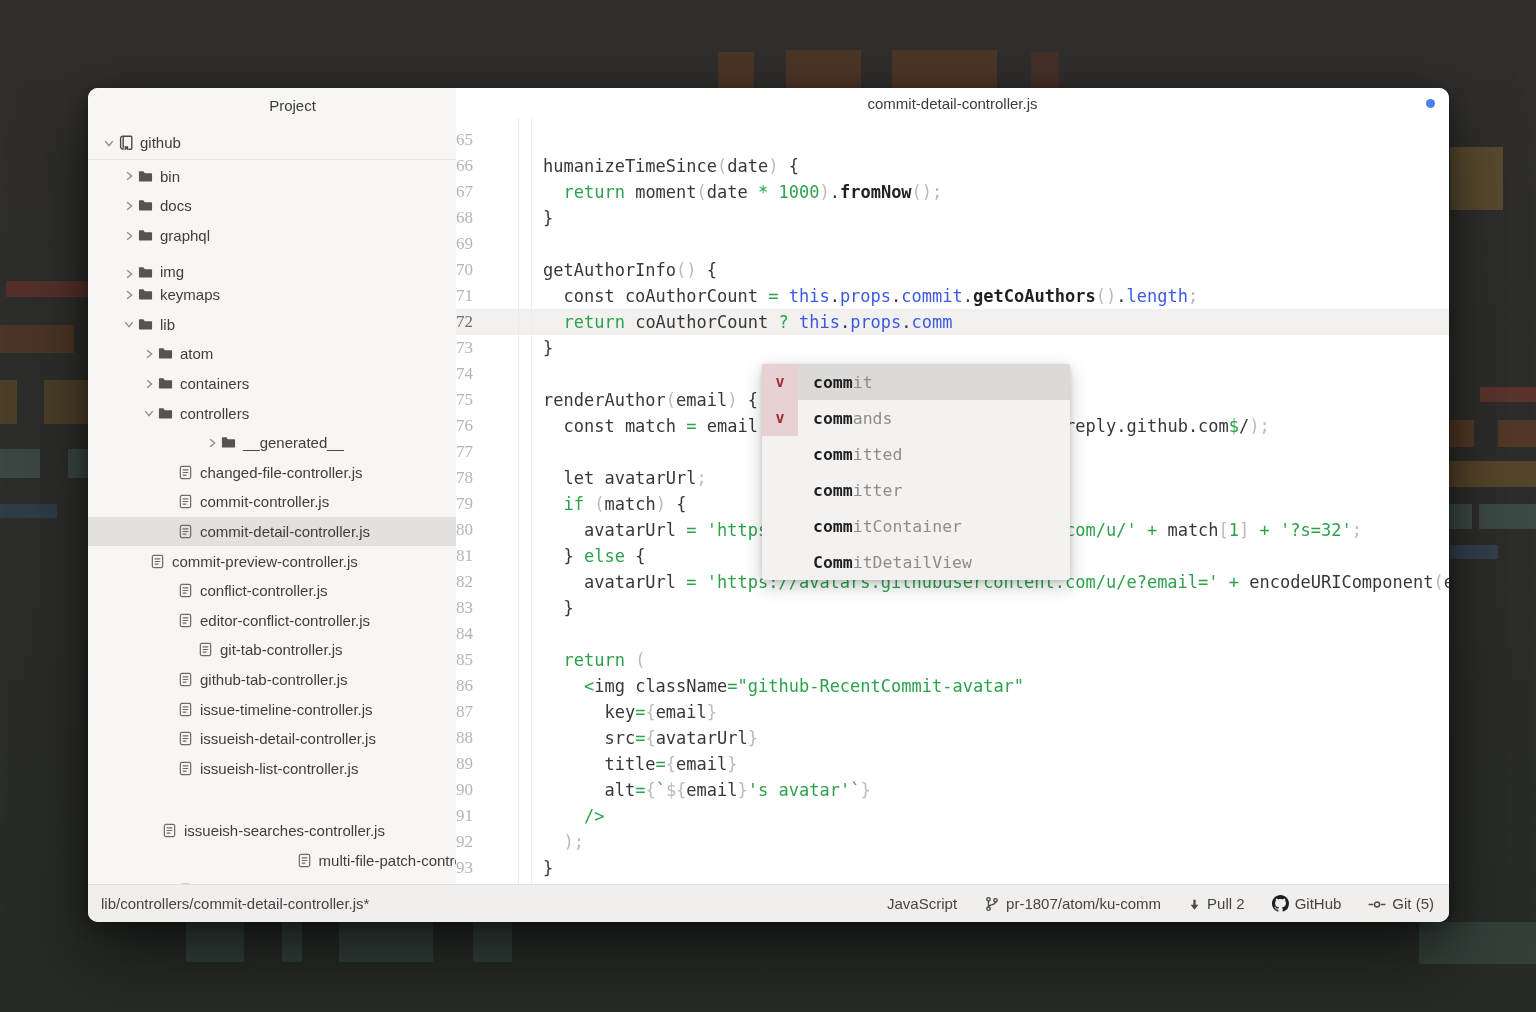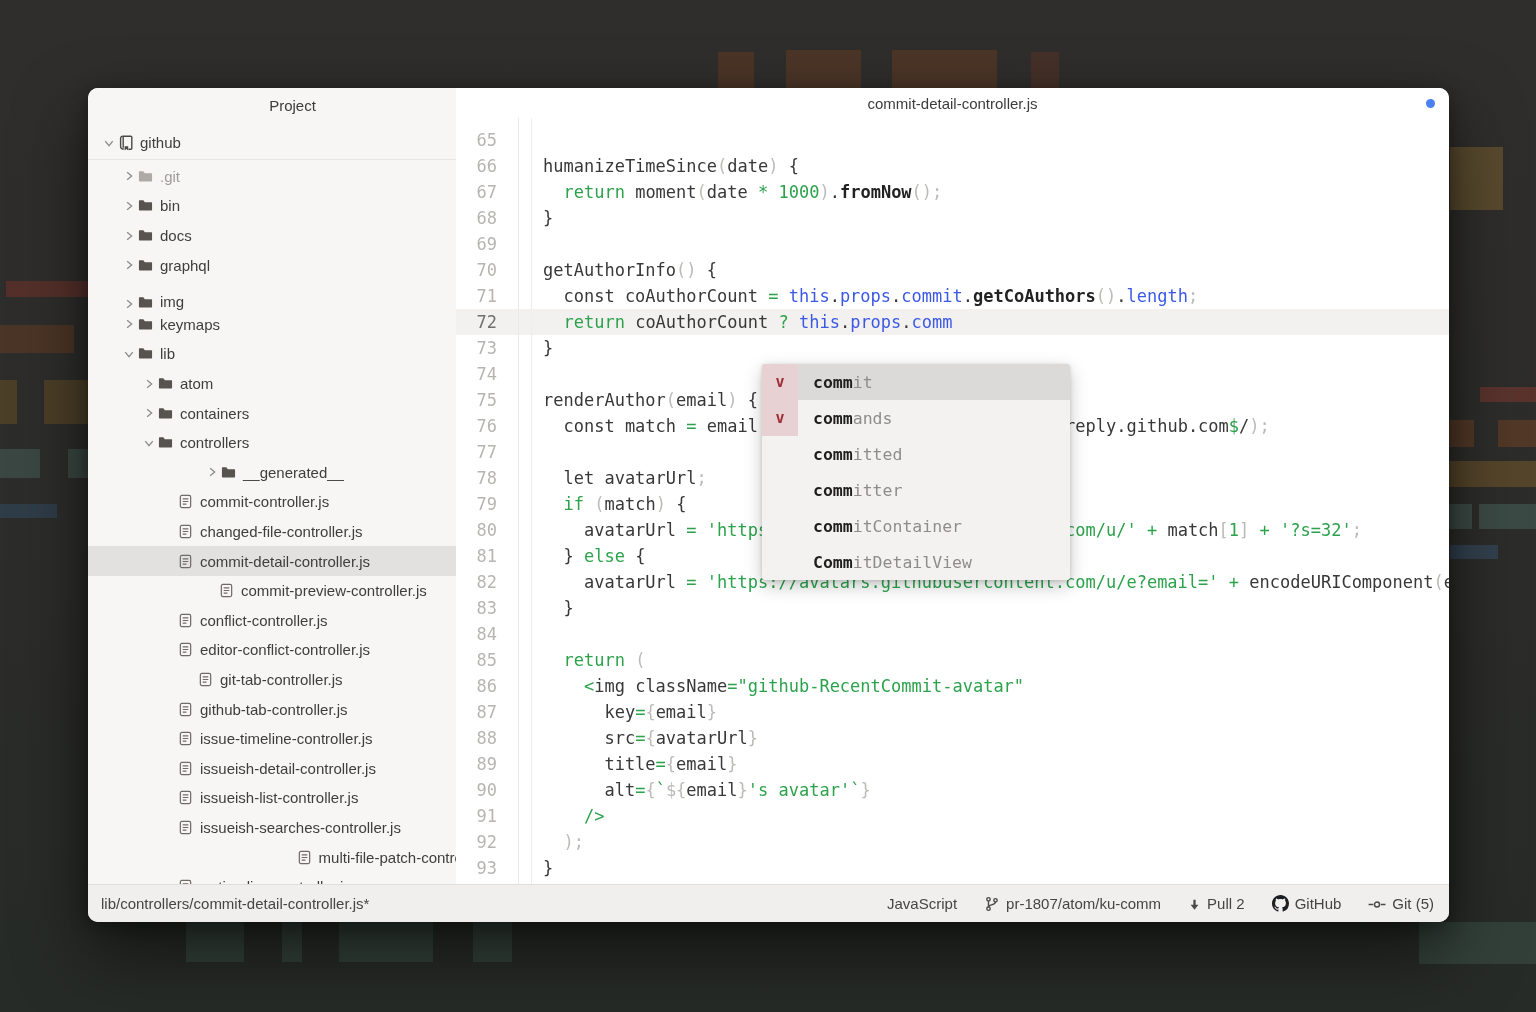--- a/index.html
+++ b/index.html
@@ -48,21 +48,21 @@
 
   .code-area {
     position:absolute; left:0; top:30px; right:0; bottom:0;
     padding-top:9px; overflow:hidden;
     font-family:"DejaVu Sans Mono", monospace; font-size:17px;
   }
   .guide-gutter { position:absolute; left:62px; top:0; bottom:0; width:1px; background:#eceae8; }
   .guide-indent { position:absolute; left:75px; top:0; bottom:0; width:1px; background:#f0eeec; }
   .line { display:flex; height:26px; line-height:26px; white-space:pre; }
   .line.active { background:#f2f1ef; }
-  .ln { width:62px; flex:none; text-align:right; padding-right:21px; color:#b7b5b2; }
+  .ln { width:62px; flex:none; text-align:left; padding-right:21px; color:#b7b5b2;font-family:Liberation Serif, serif; }
   .line.active .ln { color:#716f6c; }
   .lc { padding-left:25px; flex:none; }
   .c-d { color:#383838; }
   .c-k { color:#2ca24c; }
   .c-s { color:#2ca24c; }
   .c-n { color:#2ca24c; }
   .c-b { color:#3c59e6; }
   .c-p { color:#bdbbb8; }
   .c-f { color:#222222; font-weight:bold; }
 
@@ -142,33 +142,20 @@
               <path d="M4.8 1.2a2.2 2.2 0 00-2.2 2.2v8.4a2.2 2.2 0 002.2 2.2h1" fill="none" stroke="#4a4845" stroke-width="1.4"></path>
               <path d="M5.2 1.5v11.3" stroke="#4a4845" stroke-width="1.4"></path>
               <path d="M6.6 11.2h3.6v4.2l-1.8-1.3-1.8 1.3z" fill="#4a4845"></path>
             </svg>
           </span>
           <span class="t-label">github</span>
         </div>
       </div>
     <div class="root-divider"></div>
     <div class="tree" id="tree">
-        <div class="tree-row dim" style="padding-left: 32px;">
-          <span class="chev">
-            <svg width="12" height="12" viewBox="0 0 16 16">
-              <path d="M5.5 3l6 5-6 5" fill="none" stroke="#8f8d89" stroke-width="1.8"></path>
-            </svg>
-          </span>
-          <span class="t-icon">
-            <svg width="15" height="15" viewBox="0 0 16 16">
-              <path d="M1 3.2c0-.4.3-.7.7-.7h4l1.6 1.9h7c.4 0 .7.3.7.7v7.4c0 .4-.3.7-.7.7H1.7c-.4 0-.7-.3-.7-.7z" fill="#adaaa6"></path>
-            </svg>
-          </span>
-          <span class="t-label">.git</span>
-        </div>
         <div class="tree-row" style="padding-left: 32px;">
           <span class="chev">
             <svg width="12" height="12" viewBox="0 0 16 16">
               <path d="M5.5 3l6 5-6 5" fill="none" stroke="#8f8d89" stroke-width="1.8"></path>
             </svg>
           </span>
           <span class="t-icon">
             <svg width="15" height="15" viewBox="0 0 16 16">
               <path d="M1 3.2c0-.4.3-.7.7-.7h4l1.6 1.9h7c.4 0 .7.3.7.7v7.4c0 .4-.3.7-.7.7H1.7c-.4 0-.7-.3-.7-.7z" fill="#57534e"></path>
             </svg>
@@ -293,43 +280,43 @@
           <span class="t-label">__generated__</span>
         </div>
         <div class="tree-row" style="padding-left: 72px;">
           <span class="chev"></span>
           <span class="t-icon">
             <svg width="15" height="15" viewBox="0 0 16 16">
               <rect x="2.5" y="1.5" width="11" height="13" rx="1.6" fill="none" stroke="#6f6c68" stroke-width="1.3"></rect>
               <path d="M5 5.2h6M5 8h6M5 10.8h4" stroke="#6f6c68" stroke-width="1.2"></path>
             </svg>
           </span>
+          <span class="t-label">changed-file-controller.js</span>
+        </div>
+        <div class="tree-row" style="padding-left: 72px;">
+          <span class="chev"></span>
+          <span class="t-icon">
+            <svg width="15" height="15" viewBox="0 0 16 16">
+              <rect x="2.5" y="1.5" width="11" height="13" rx="1.6" fill="none" stroke="#6f6c68" stroke-width="1.3"></rect>
+              <path d="M5 5.2h6M5 8h6M5 10.8h4" stroke="#6f6c68" stroke-width="1.2"></path>
+            </svg>
+          </span>
           <span class="t-label">commit-controller.js</span>
         </div>
-        <div class="tree-row" style="padding-left: 72px;">
-          <span class="chev"></span>
-          <span class="t-icon">
-            <svg width="15" height="15" viewBox="0 0 16 16">
-              <rect x="2.5" y="1.5" width="11" height="13" rx="1.6" fill="none" stroke="#6f6c68" stroke-width="1.3"></rect>
-              <path d="M5 5.2h6M5 8h6M5 10.8h4" stroke="#6f6c68" stroke-width="1.2"></path>
-            </svg>
-          </span>
-          <span class="t-label">changed-file-controller.js</span>
-        </div>
         <div class="tree-row selected" style="padding-left: 72px;">
           <span class="chev"></span>
           <span class="t-icon">
             <svg width="15" height="15" viewBox="0 0 16 16">
               <rect x="2.5" y="1.5" width="11" height="13" rx="1.6" fill="none" stroke="#6f6c68" stroke-width="1.3"></rect>
               <path d="M5 5.2h6M5 8h6M5 10.8h4" stroke="#6f6c68" stroke-width="1.2"></path>
             </svg>
           </span>
           <span class="t-label">commit-detail-controller.js</span>
         </div>
-        <div class="tree-row" style="padding-left: 113px; align-items: center;">
+        <div class="tree-row" style="padding-left: 44px; align-items: center;">
           <span class="chev"></span>
           <span class="t-icon">
             <svg width="15" height="15" viewBox="0 0 16 16">
               <rect x="2.5" y="1.5" width="11" height="13" rx="1.6" fill="none" stroke="#6f6c68" stroke-width="1.3"></rect>
               <path d="M5 5.2h6M5 8h6M5 10.8h4" stroke="#6f6c68" stroke-width="1.2"></path>
             </svg>
           </span>
           <span class="t-label">commit-preview-controller.js</span>
         </div>
         <div class="tree-row" style="padding-left: 72px;">
@@ -395,21 +382,21 @@
         <div class="tree-row" style="padding-left: 72px;">
           <span class="chev"></span>
           <span class="t-icon">
             <svg width="15" height="15" viewBox="0 0 16 16">
               <rect x="2.5" y="1.5" width="11" height="13" rx="1.6" fill="none" stroke="#6f6c68" stroke-width="1.3"></rect>
               <path d="M5 5.2h6M5 8h6M5 10.8h4" stroke="#6f6c68" stroke-width="1.2"></path>
             </svg>
           </span>
           <span class="t-label">issueish-list-controller.js</span>
         </div>
-        <div class="tree-row" style="padding-left: 72px;">
+        <div class="tree-row" style="padding-left: 56px; margin-top: 33px;">
           <span class="chev"></span>
           <span class="t-icon">
             <svg width="15" height="15" viewBox="0 0 16 16">
               <rect x="2.5" y="1.5" width="11" height="13" rx="1.6" fill="none" stroke="#6f6c68" stroke-width="1.3"></rect>
               <path d="M5 5.2h6M5 8h6M5 10.8h4" stroke="#6f6c68" stroke-width="1.2"></path>
             </svg>
           </span>
           <span class="t-label">issueish-searches-controller.js</span>
         </div>
         <div class="tree-row" style="padding-left: 72px; justify-content: flex-end;">

